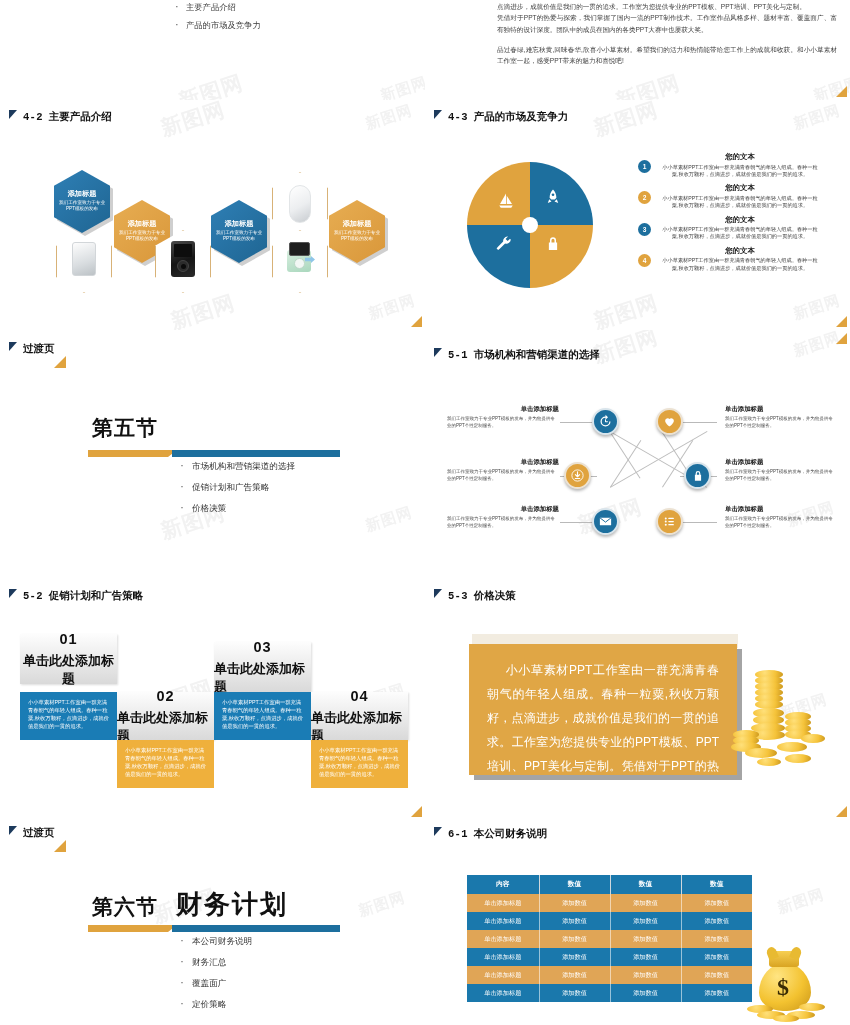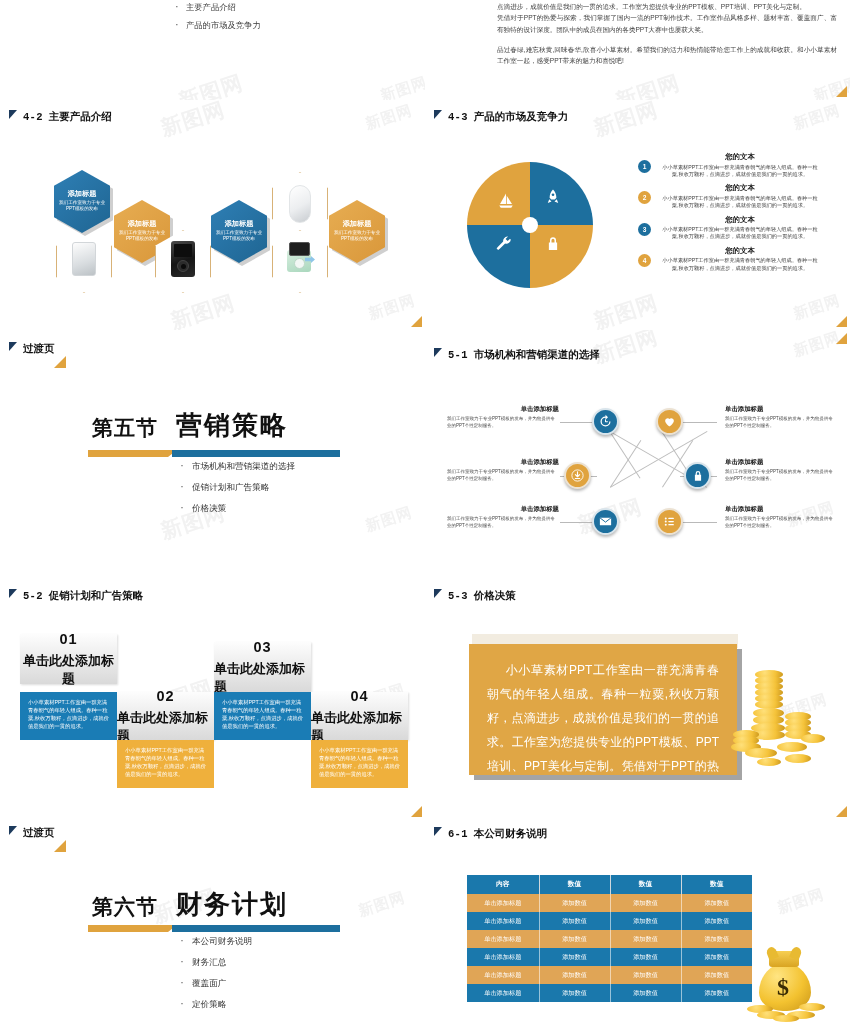--- a/index.html
+++ b/index.html
@@ -334,21 +334,20 @@
     <div class="wm" style="left:160px;top:178px;">新图网</div>
     <div class="wm sm" style="left:365px;top:180px;">新图网</div>
 
     <div class="sl-title" style="left:9px;top:12px;">
       <span class="flag"></span>
       <span class="ttxt">过渡页</span>
     </div>
     <div style="position:absolute;left:54px;top:26px;width:0;height:0;border-right:12px solid #e0a33e;border-top:12px solid transparent;"></div>
 
     <div class="tr-sec" style="left:92px;top:84px;">第五节</div>
-    <div class="tr-main" style="left:176px;top:78px;">营销策略</div>
     <div class="bar-o" style="left:88px;top:120px;width:80px;"></div>
     <div class="bar-b" style="left:172px;top:120px;width:168px;"></div>
 
     <ul class="tr-bul" style="left:180px;top:131px;">
       <li>市场机构和营销渠道的选择</li>
       <li>促销计划和广告策略</li>
       <li>价格决策</li>
     </ul>
   </div>
 

